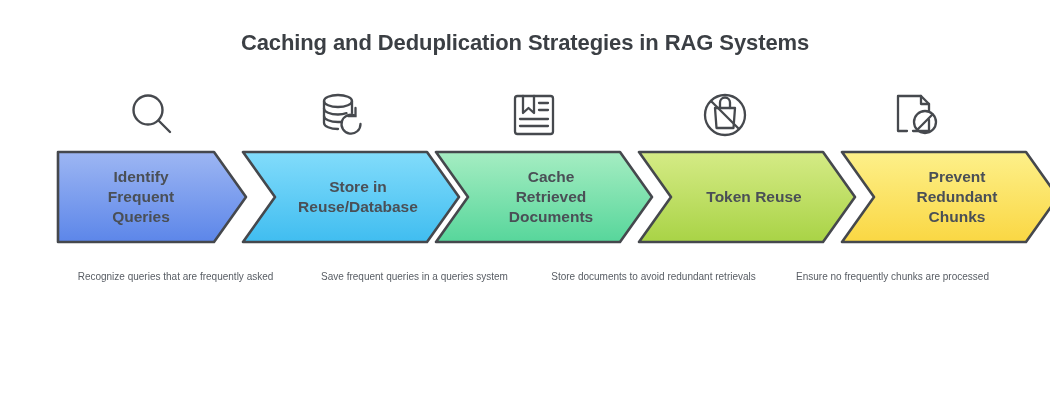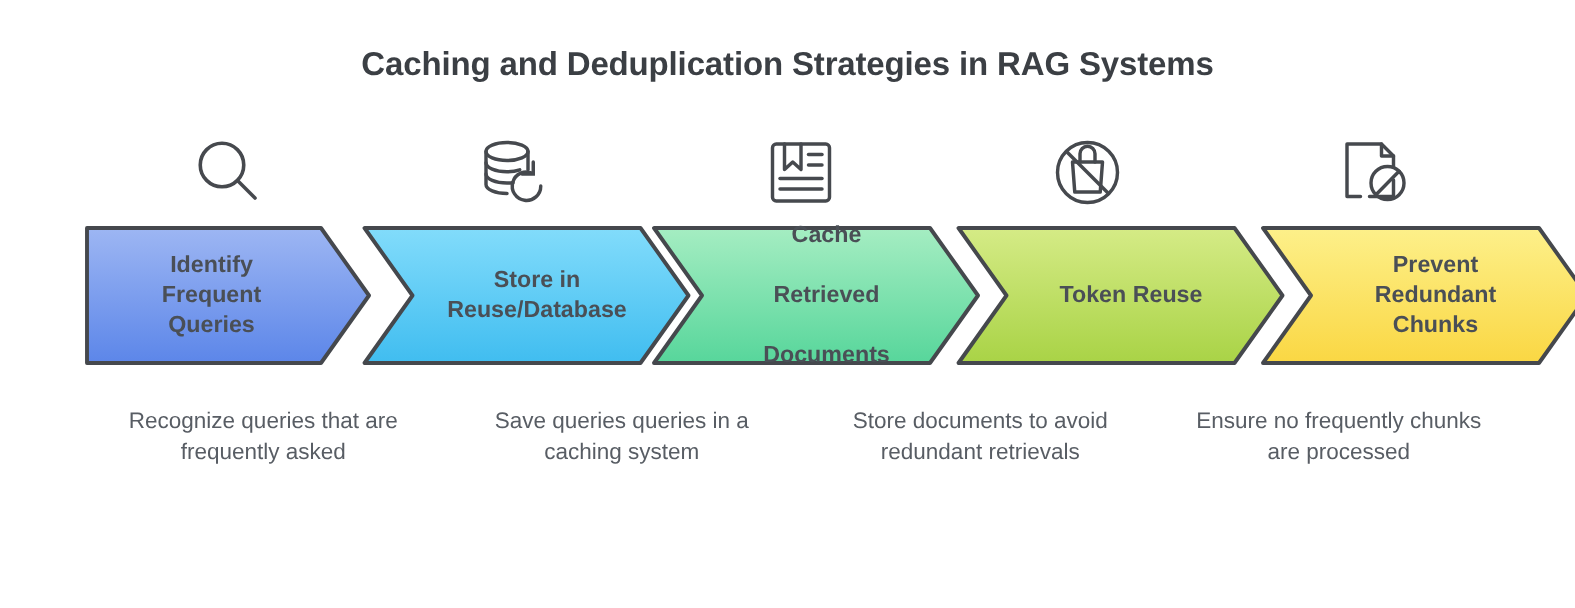--- a/index.html
+++ b/index.html
@@ -86,21 +86,21 @@
   #caption-row {
     position: absolute;
     top: 270px;
     left: 56px;
     width: 956px;
     display: flex;
   }
   .caption-cell {
     flex: 1 1 0;
     text-align: center;
-    font-size: 15px;
+    font-size: 10px;
     line-height: 1.42;
     color: #585d64;
     padding: 0 14px;
     box-sizing: border-box;
   }
 </style>
 </head>
 <body>
 
 <div id="page-title">Caching and Deduplication Strategies in RAG Systems</div>
@@ -199,21 +199,21 @@
   <div class="chevron" style="left:378px; width:220px;">
     <svg width="220" height="94" viewBox="0 0 220 94">
       <defs>
         <linearGradient id="g3" x1="0" y1="0" x2="0" y2="1">
           <stop offset="0" stop-color="#a5edc2"></stop>
           <stop offset="1" stop-color="#57d69b"></stop>
         </linearGradient>
       </defs>
       <path d="M2,2 L186,2 L218,47 L186,92 L2,92 L34,47 Z" fill="url(#g3)" stroke="#45484d" stroke-width="2.6" stroke-linejoin="round"></path>
     </svg>
-    <div class="chevron-label" style="width:212px; padding-left:22px; box-sizing:border-box;gap:20px;">
+    <div class="chevron-label" style="width:212px; padding-left:22px; box-sizing:border-box;">
       <span>Cache</span>
       <span>Retrieved</span>
       <span>Documents</span>
     </div>
   </div>
 
   <div class="chevron" style="left:581px; width:220px;">
     <svg width="220" height="94" viewBox="0 0 220 94">
       <defs>
         <linearGradient id="g4" x1="0" y1="0" x2="0" y2="1">
@@ -242,16 +242,16 @@
       <span>Prevent</span>
       <span>Redundant</span>
       <span>Chunks</span>
     </div>
   </div>
 
 </div>
 
 <div id="caption-row">
   <div class="caption-cell">Recognize queries that are frequently asked</div>
-  <div class="caption-cell">Save queries queries in a caching system</div>
+  <div class="caption-cell">Save frequent queries in a queries system</div>
   <div class="caption-cell">Store documents to avoid redundant retrievals</div>
   <div class="caption-cell">Ensure no frequently chunks are processed</div>
 </div>
 
 </body></html>

